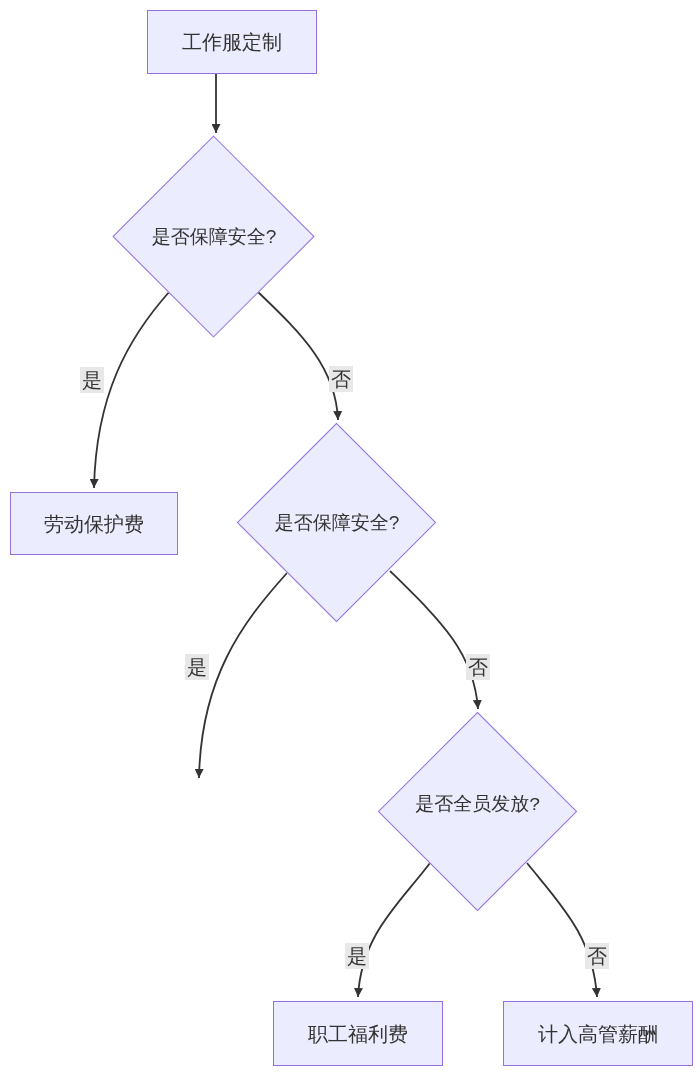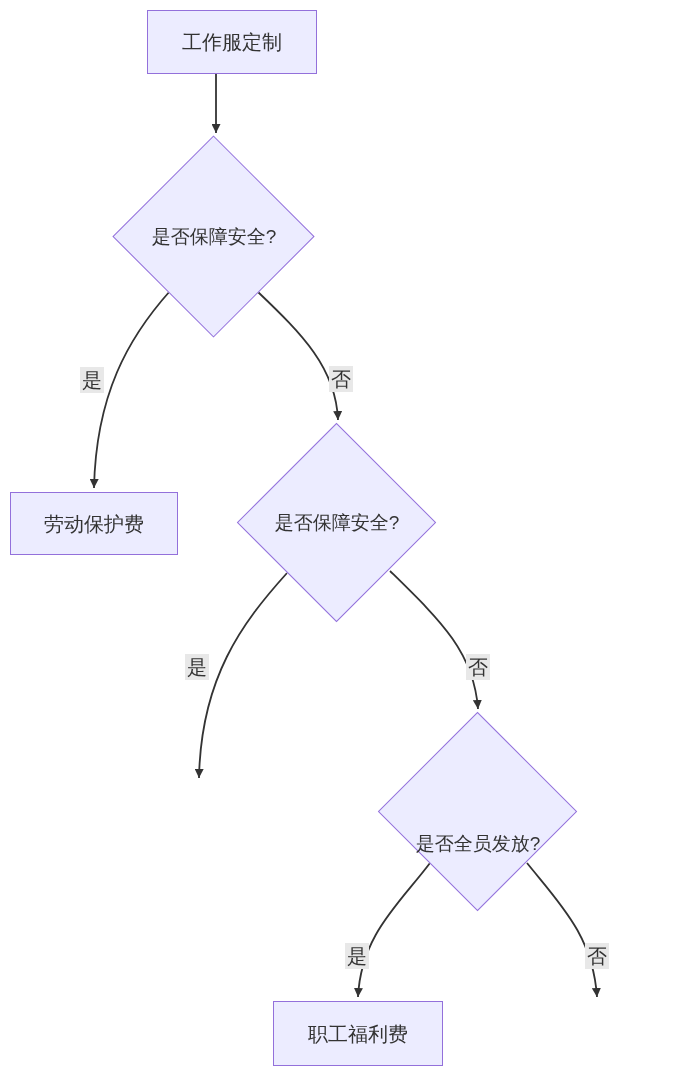--- a/index.html
+++ b/index.html
@@ -66,21 +66,21 @@
   #n-gaoguan { left: 503px; top: 1001px; width: 190px; height: 65px; }
 
   
   #d1-shape { left: 142px; top: 165px; width: 143px; height: 143px; }
   #d2-shape { left: 266px; top: 452px; width: 141px; height: 141px; }
   #d3-shape { left: 407px; top: 741px; width: 141px; height: 141px; }
 
   
   #d1-label { left: 113px; top: 136px; width: 202px; height: 202px; }
   #d2-label { left: 237px; top: 423px; width: 200px; height: 200px; }
-  #d3-label { left: 378px; top: 744px; width: 200px; height: 200px; }
+  #d3-label { left: 378px; top: 704px; width: 200px; height: 200px; font-family: Liberation Mono, monospace; }
 
   
   #el-yes1 { left: 92px;  top: 380px; }
   #el-no1  { left: 341px; top: 379px; }
   #el-yes2 { left: 197px; top: 667px; }
   #el-no2  { left: 478px; top: 667px; }
   #el-yes3 { left: 357px; top: 956px; }
   #el-no3  { left: 597px; top: 956px; }
 </style>
 </head>
@@ -107,20 +107,21 @@
   <div class="dshape" id="d2-shape"></div>
   <div class="dshape" id="d3-shape"></div>
 
   <div class="dlabel" id="d1-label">是否保障安全?</div>
   <div class="dlabel" id="d2-label">是否保障安全?</div>
   <div class="dlabel" id="d3-label">是否全员发放?</div>
 
   <div class="node" id="n-start">工作服定制</div>
   <div class="node" id="n-laodong">劳动保护费</div>
   <div class="node" id="n-zhigong">职工福利费</div>
+  <div class="node" id="n-gaoguan">计入高管薪酬</div>
 
   <span class="elabel" id="el-yes1">是</span>
   <span class="elabel" id="el-no1">否</span>
   <span class="elabel" id="el-yes2">是</span>
   <span class="elabel" id="el-no2">否</span>
   <span class="elabel" id="el-yes3">是</span>
   <span class="elabel" id="el-no3">否</span>
 
 </div>
 

